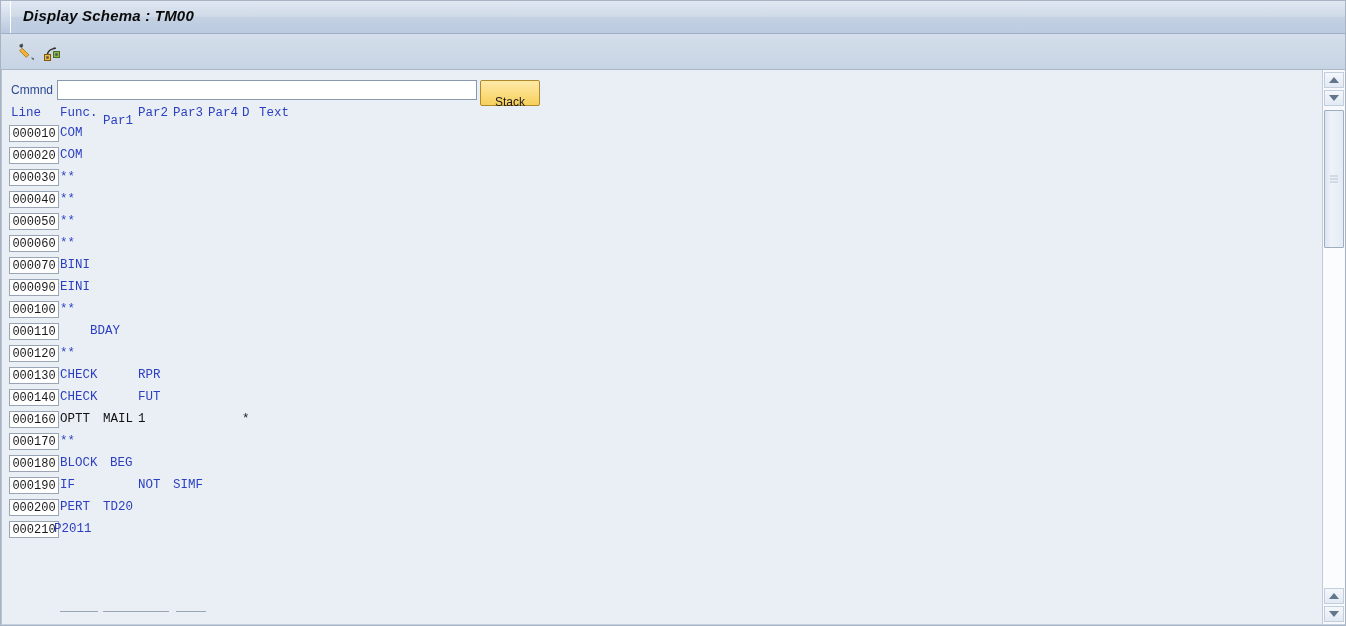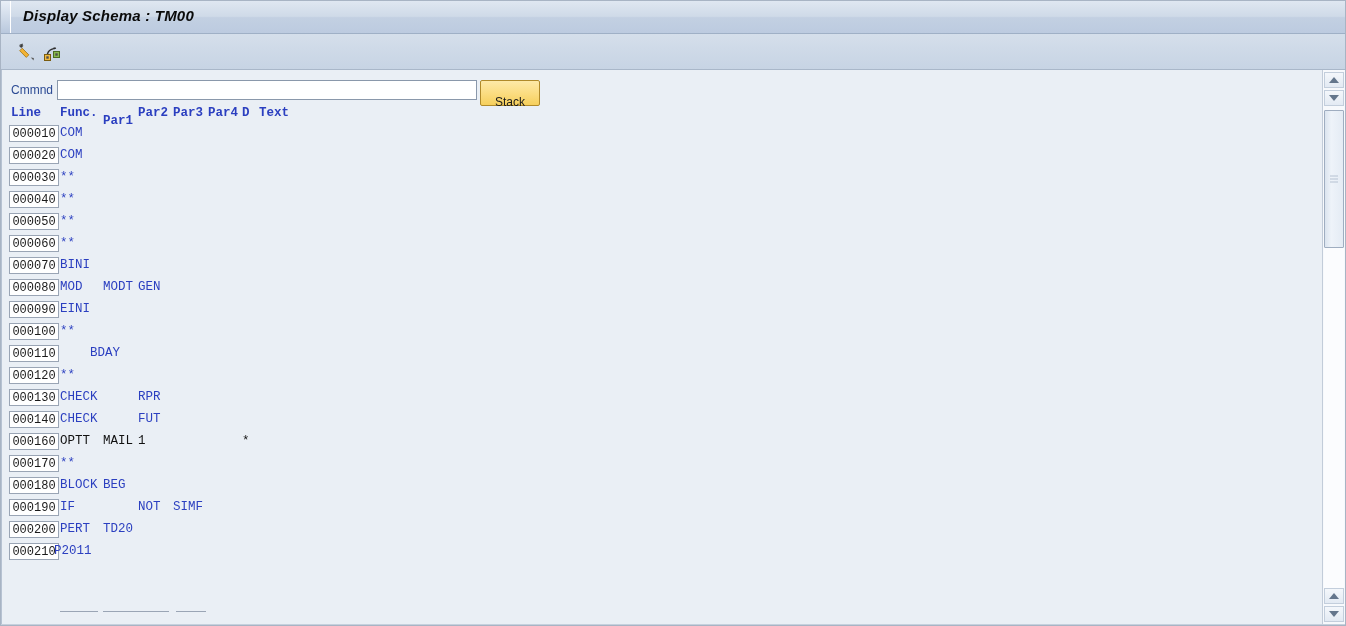--- a/index.html
+++ b/index.html
@@ -159,21 +159,20 @@
   .col-header {
     position: absolute;
     left: 0;
     top: 36px;
     height: 16px;
     width: 100%;
     font-family: "Liberation Mono", monospace;
     font-size: 12.5px;
     color: #2b3fc0;
     white-space: pre;
-    font-weight: bold;
   }
   .col-header span { position: absolute; top: 0; }
 
   
   .grid {
     position: absolute;
     left: 0;
     top: 53px;
     width: 100%;
   }
@@ -389,26 +388,20 @@
         </div>
         <div class="grid-row">
           <input class="line-box" type="text" value="000060" style="">
           <div class="cell" style="left: 58px;">**</div>
         </div>
         <div class="grid-row">
           <input class="line-box" type="text" value="000070" style="">
           <div class="cell" style="left: 58px;">BINI</div>
         </div>
         <div class="grid-row">
-          <input class="line-box" type="text" value="000080" style="">
-          <div class="cell" style="left: 58px;">MOD</div>
-          <div class="cell" style="left: 101px;">MODT</div>
-          <div class="cell" style="left: 136px;">GEN</div>
-        </div>
-        <div class="grid-row">
           <input class="line-box" type="text" value="000090" style="">
           <div class="cell" style="left: 58px;">EINI</div>
         </div>
         <div class="grid-row">
           <input class="line-box" type="text" value="000100" style="">
           <div class="cell" style="left: 58px;">**</div>
         </div>
         <div class="grid-row">
           <input class="line-box" type="text" value="000110" style="">
           <div class="cell" style="left: 58px; padding-left: 30px;">BDAY</div>
@@ -434,21 +427,21 @@
           <div class="cell" style="left: 136px;">1</div>
           <div class="cell" style="left: 240px;">*</div>
         </div>
         <div class="grid-row">
           <input class="line-box" type="text" value="000170" style="">
           <div class="cell" style="left: 58px;">**</div>
         </div>
         <div class="grid-row">
           <input class="line-box" type="text" value="000180" style="">
           <div class="cell" style="left: 58px;">BLOCK</div>
-          <div class="cell" style="left: 101px;">BEG</div>
+          <div class="cell" style="left: 108px;">BEG</div>
         </div>
         <div class="grid-row">
           <input class="line-box" type="text" value="000190" style="">
           <div class="cell" style="left: 58px;">IF</div>
           <div class="cell" style="left: 136px;">NOT</div>
           <div class="cell" style="left: 171px;">SIMF</div>
         </div>
         <div class="grid-row">
           <input class="line-box" type="text" value="000200" style="">
           <div class="cell" style="left: 58px;">PERT</div>

